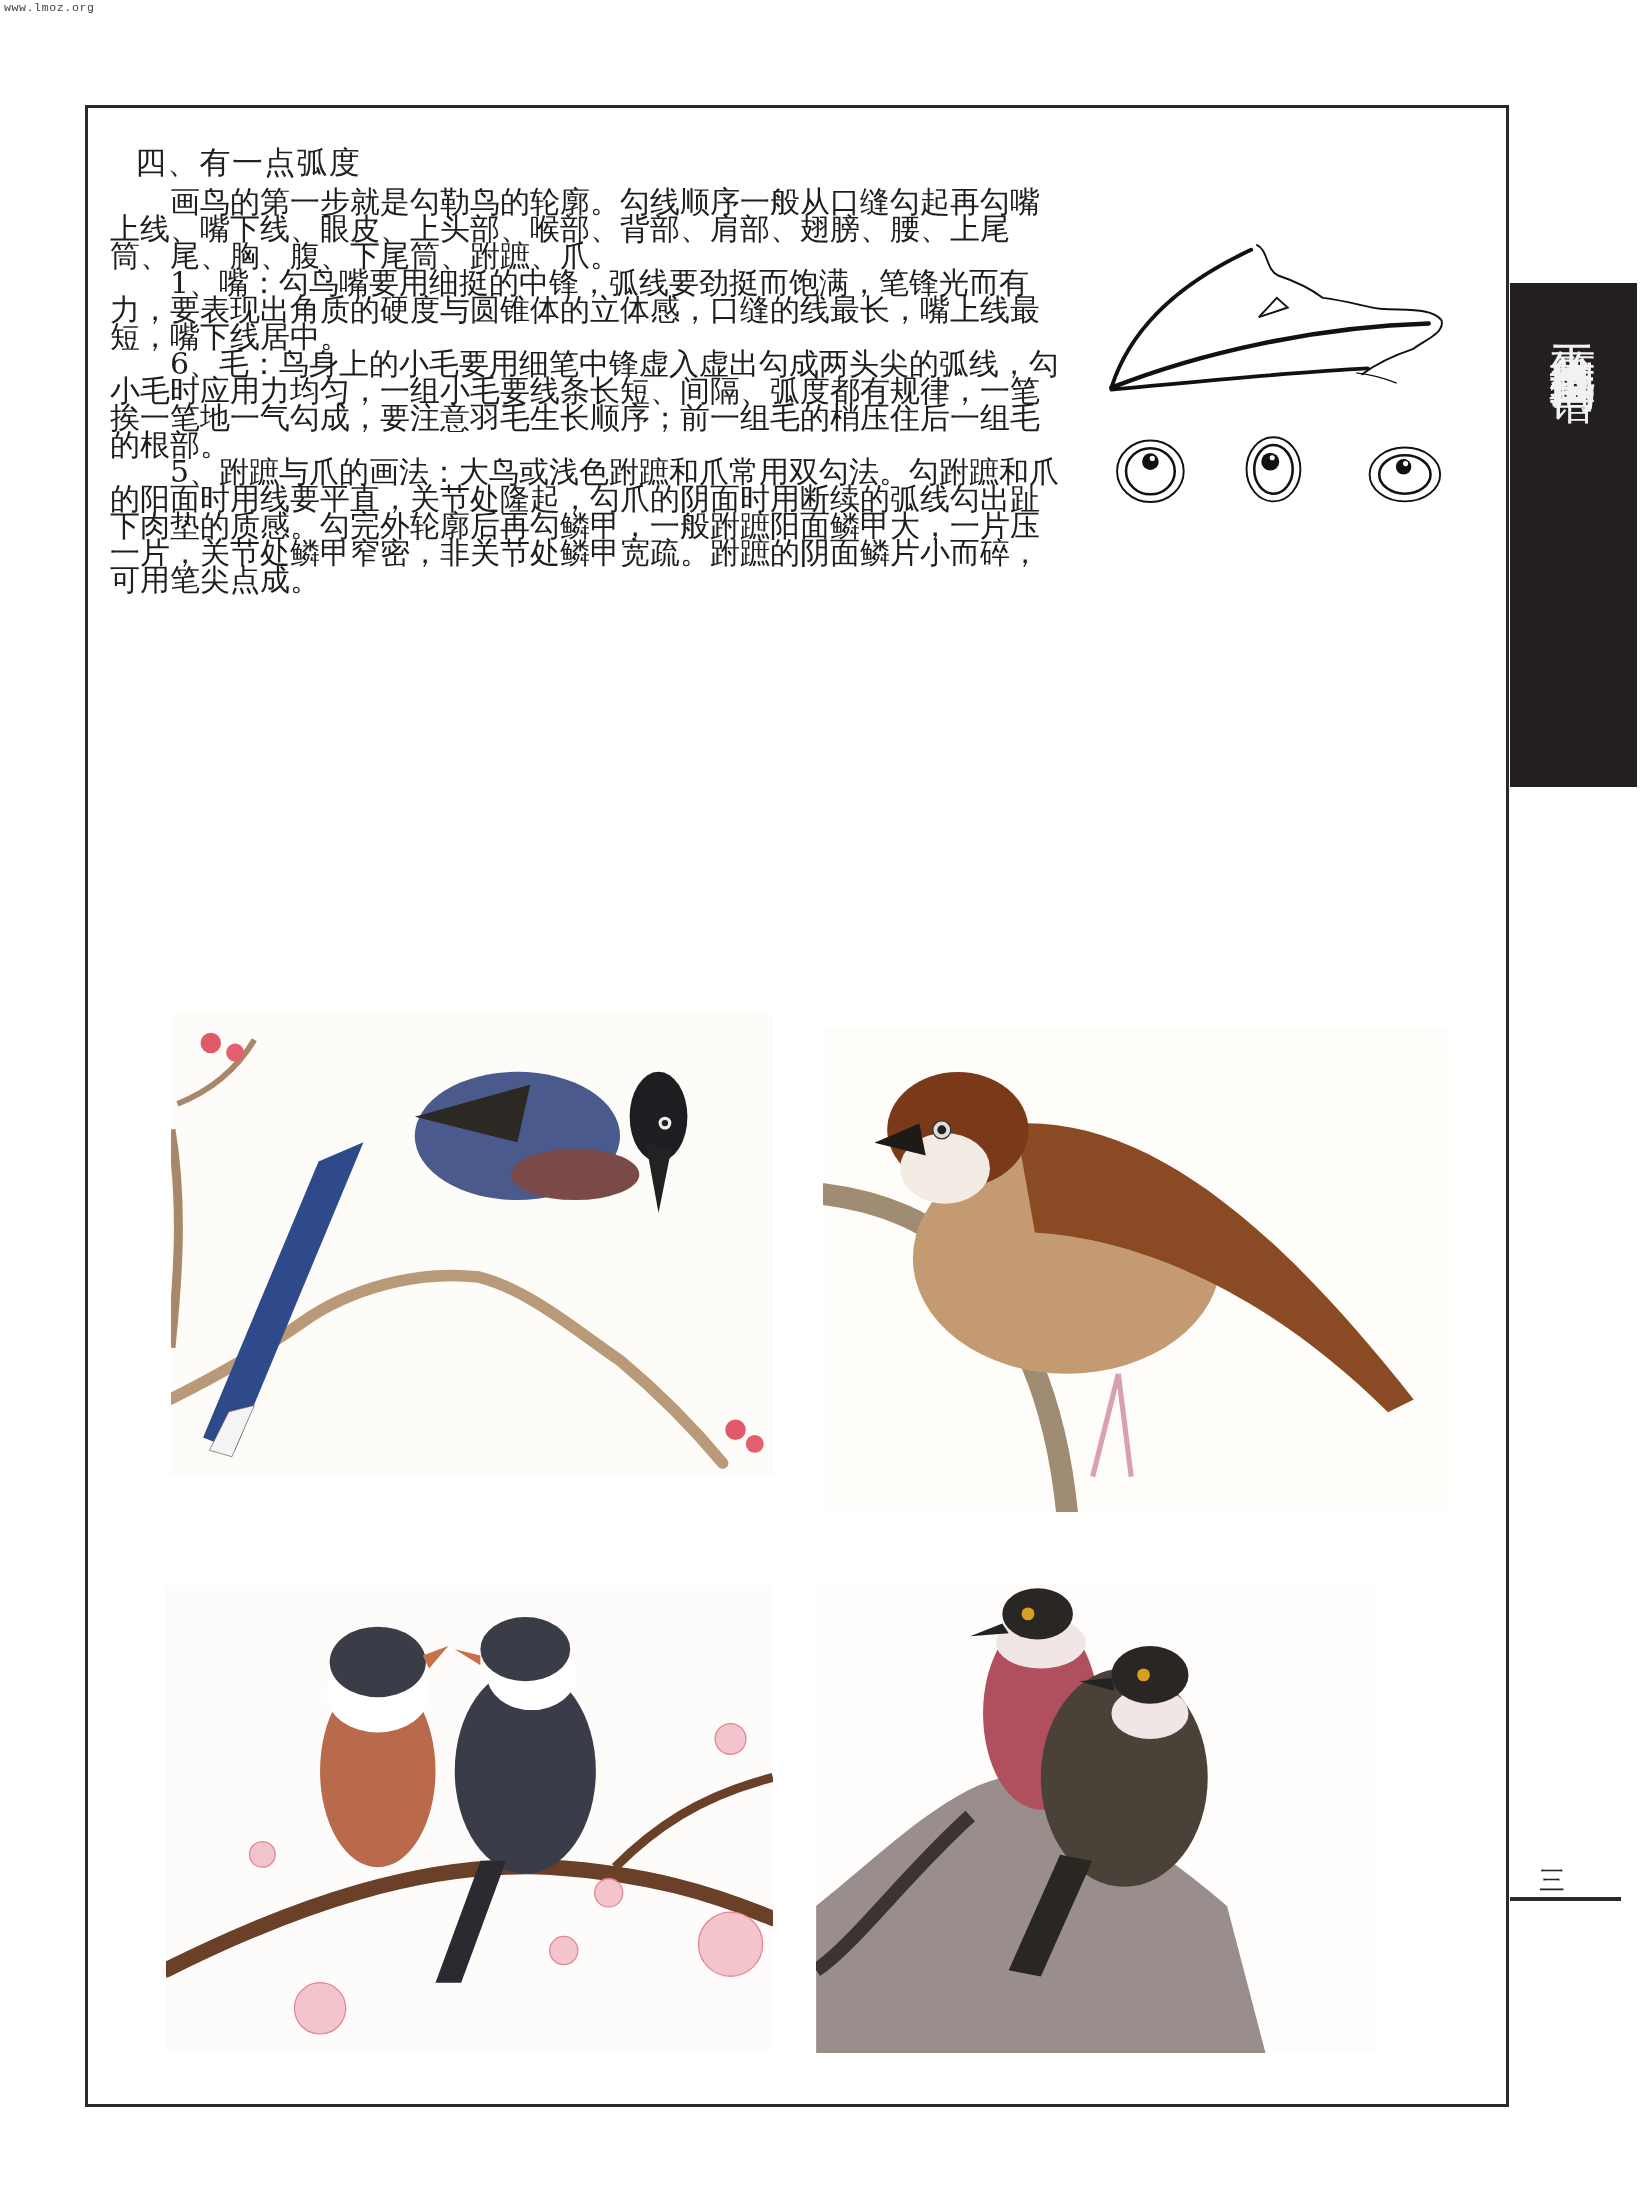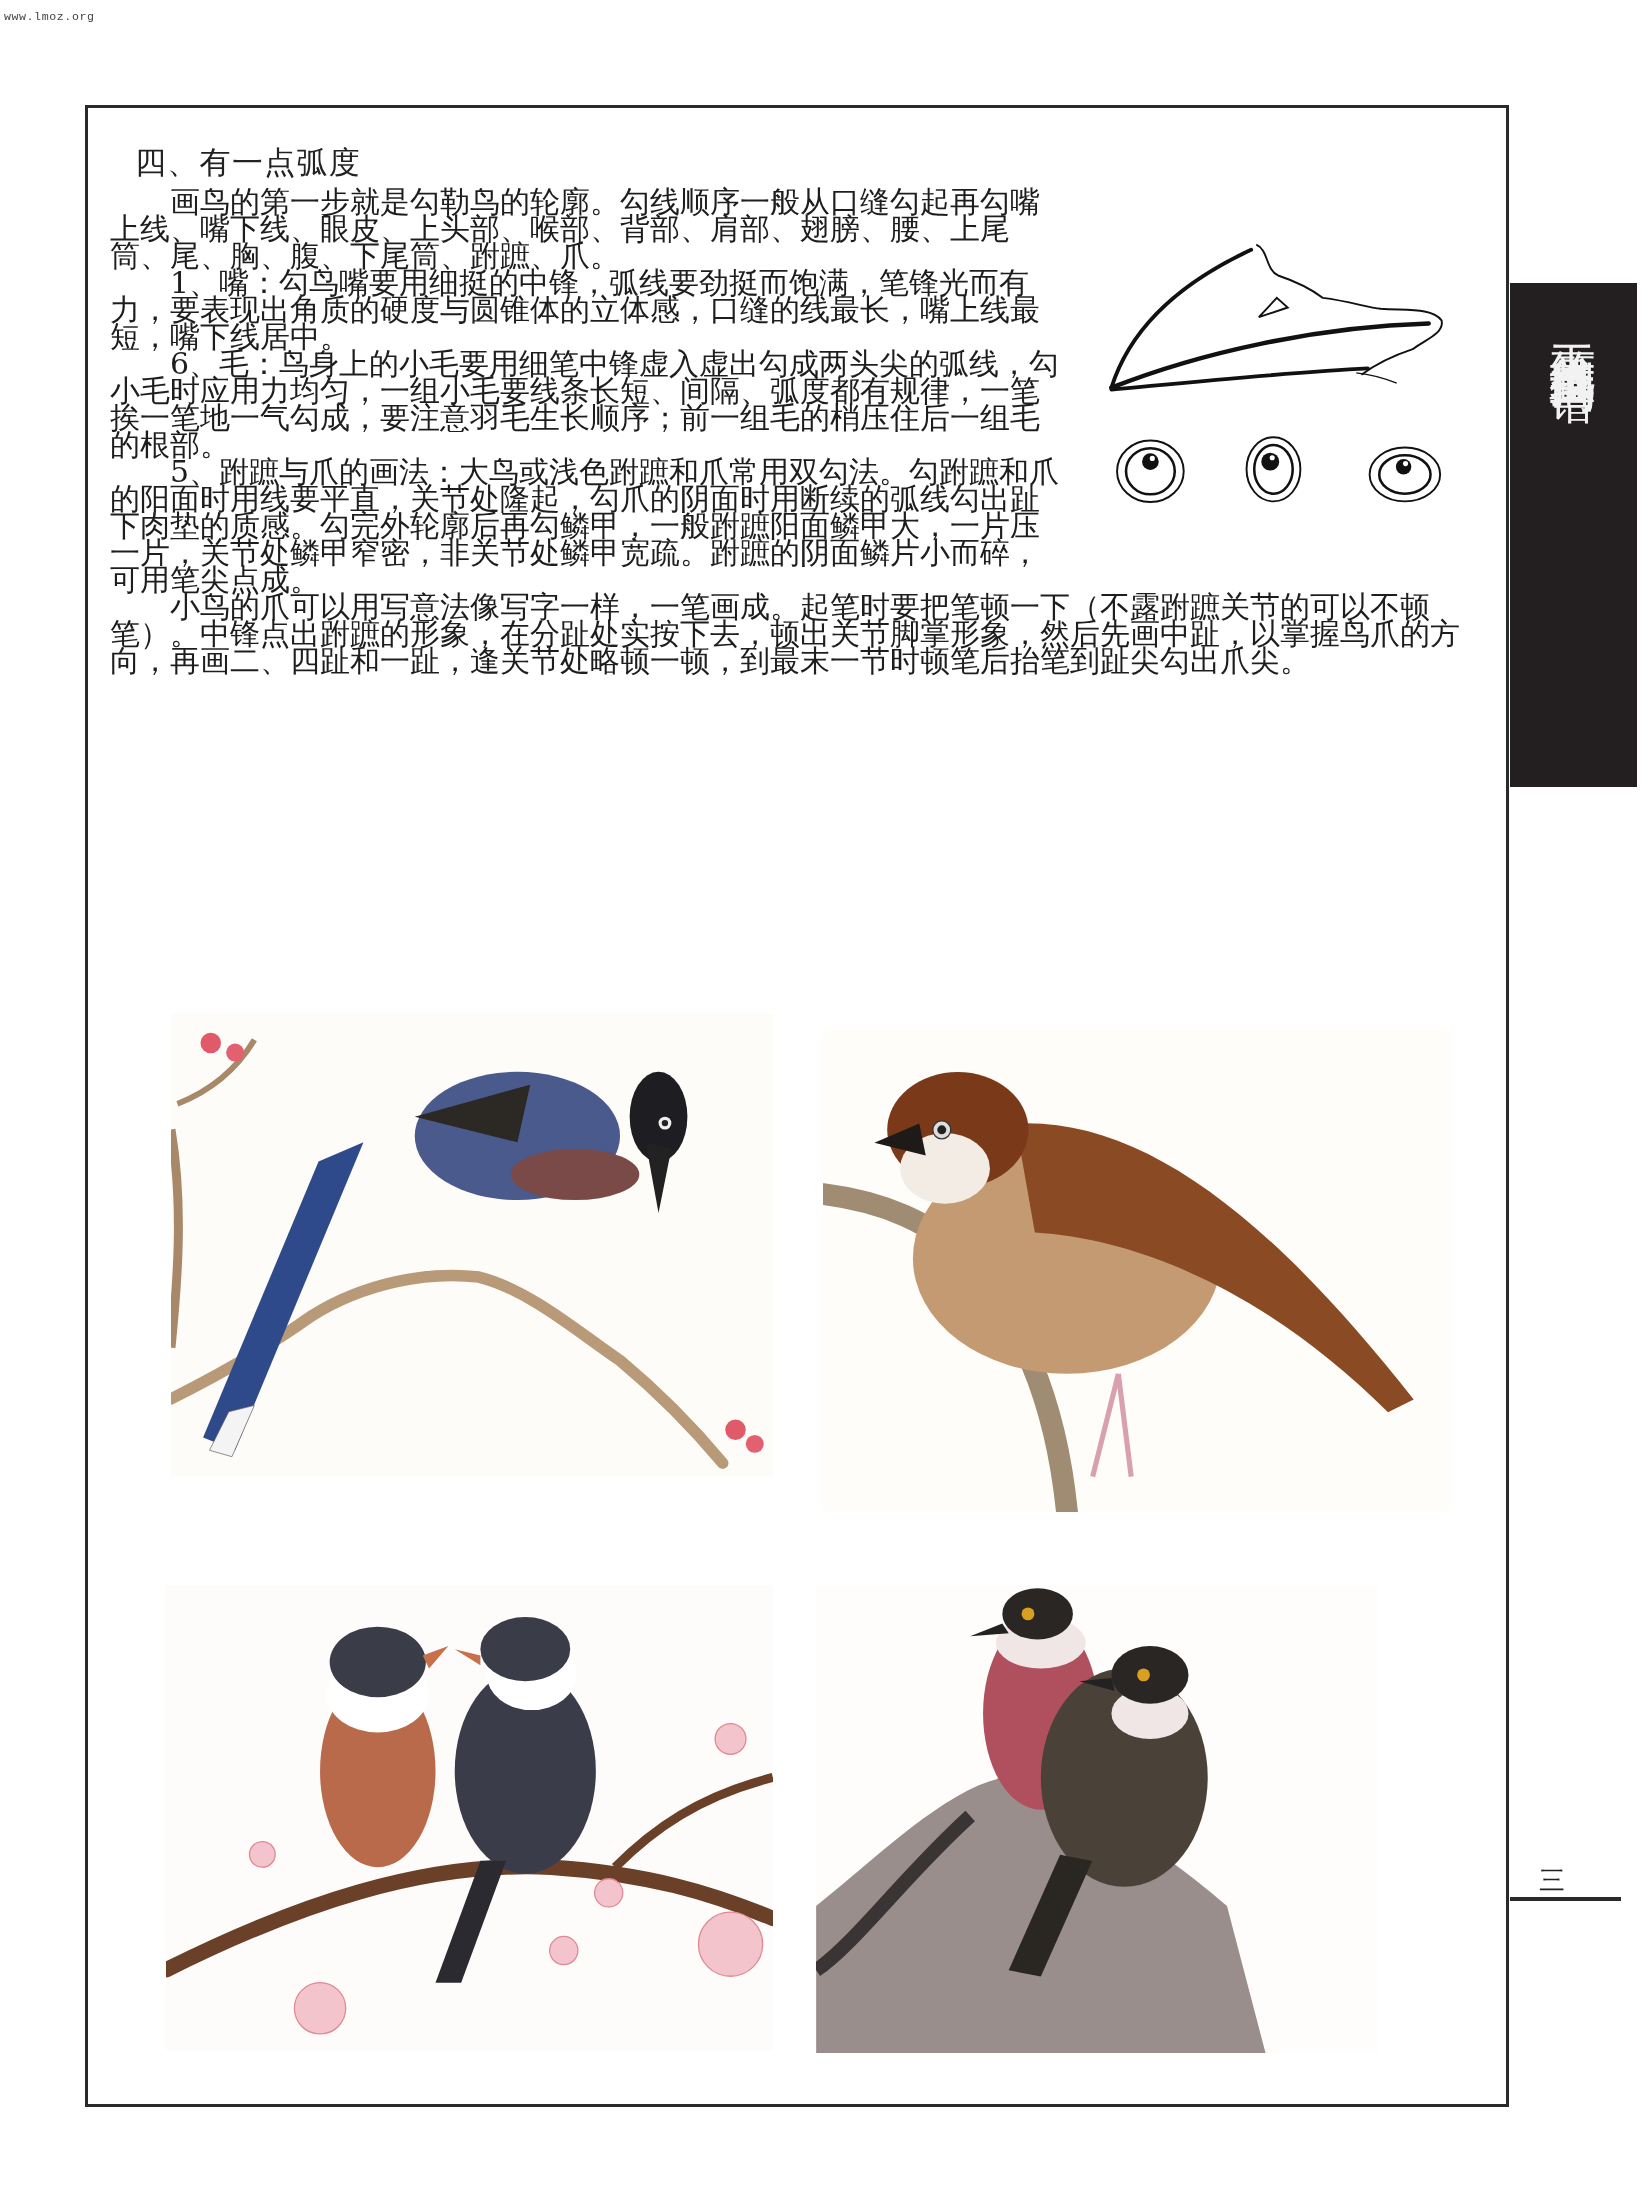--- a/index.html
+++ b/index.html
@@ -1,18 +1,18 @@
 <!DOCTYPE html>
 <html style="font-size:10.3px"><head>
 <meta charset="utf-8">
 <style>
   html, body { margin:0; padding:0; background:#ffffff; }
   body { width:1649px; height:2205px; position:relative; overflow:hidden;
          font-family:"DejaVu Serif","Liberation Serif",serif; color:#1a1a1a; }
-  .watermark { position:absolute; left:3.9px; top:10px; font-family:"Liberation Mono",monospace;
+  .watermark { position:absolute; left:3.9px; top:1px; font-family:"Liberation Mono",monospace;
                font-size:11.6px; color:#444; letter-spacing:0.6px; }
   .frame { position:absolute; left:85px; top:105px; width:1424px; height:2002px;
            border:3.2px solid #2a2a2a; border-top-width:3.9px; box-sizing:border-box; }
   .title { position:absolute; left:135px; top:142px; font-size:31px; letter-spacing:1.3px; color:#222; }
   .body-text { position:absolute; left:110px; top:188px; width:1367px;
                font-size:30px; line-height:27px; color:#1d1d1d; }
   .body-text p { margin:0; }
   .wrapzone { float:right; width:392px; height:308px; shape-outside:inset(0); margin-left:19px; margin-top:48px; }
   .para-indent { text-indent:2em; }
   .side-tab { position:absolute; left:1510px; top:283px; width:127px; height:504px; background:#231f20;
@@ -38,21 +38,20 @@
 <div class="frame"></div>
 
 <h1 class="title" style="margin:0;font-weight:normal;">四、有一点弧度</h1>
 
 <div class="body-text">
   <div class="wrapzone"></div>
   <p class="para-indent">画鸟的第一步就是勾勒鸟的轮廓。勾线顺序一般从口缝勾起再勾嘴上线、嘴下线、眼皮、上头部、喉部、背部、肩部、翅膀、腰、上尾筒、尾、胸、腹、下尾筒、跗蹠、爪。</p>
   <p class="para-indent">1、嘴：勾鸟嘴要用细挺的中锋，弧线要劲挺而饱满，笔锋光而有力，要表现出角质的硬度与圆锥体的立体感，口缝的线最长，嘴上线最短，嘴下线居中。</p>
   <p class="para-indent">6、毛：鸟身上的小毛要用细笔中锋虚入虚出勾成两头尖的弧线，勾小毛时应用力均匀，一组小毛要线条长短、间隔、弧度都有规律，一笔挨一笔地一气勾成，要注意羽毛生长顺序；前一组毛的梢压住后一组毛的根部。</p>
   <p class="para-indent">5、跗蹠与爪的画法：大鸟或浅色跗蹠和爪常用双勾法。勾跗蹠和爪的阳面时用线要平直，关节处隆起，勾爪的阴面时用断续的弧线勾出趾下肉垫的质感。勾完外轮廓后再勾鳞甲，一般跗蹠阳面鳞甲大，一片压一片，关节处鳞甲窄密，非关节处鳞甲宽疏。跗蹠的阴面鳞片小而碎，可用笔尖点成。</p>
-  <p class="para-indent">小鸟的爪可以用写意法像写字一样，一笔画成。起笔时要把笔顿一下（不露跗蹠关节的可以不顿笔）。中锋点出跗蹠的形象，在分趾处实按下去，顿出关节脚掌形象，然后先画中趾，以掌握鸟爪的方向，再画二、四趾和一趾，逢关节处略顿一顿，到最末一节时顿笔后抬笔到趾尖勾出爪尖。</p>
 </div>
 
 <div class="beak-diagram">
   <svg viewBox="0 0 560 260">
     <path d="M10 235 C 40 140, 120 70, 228 20" fill="none" stroke="#111" stroke-width="6" stroke-linecap="round"></path>
     <path d="M10 235 C 150 180, 330 140, 505 135" fill="none" stroke="#111" stroke-width="7" stroke-linecap="round"></path>
     <path d="M10 238 C 150 225, 300 210, 410 205" fill="none" stroke="#111" stroke-width="6" stroke-linecap="round"></path>
     <path d="M236 12 C 255 20, 250 50, 270 60 C 300 70, 320 80, 340 95 C 380 100, 410 110, 430 112 C 470 115, 510 110, 525 130 C 530 150, 500 160, 480 175 C 450 185, 420 200, 400 215" fill="none" stroke="#111" stroke-width="3"></path>
     <path d="M392 212 C 420 215, 440 222, 455 228" fill="none" stroke="#111" stroke-width="2"></path>
     <path d="M240 125 L 285 110 L 268 95 Z" fill="none" stroke="#111" stroke-width="3"></path>

